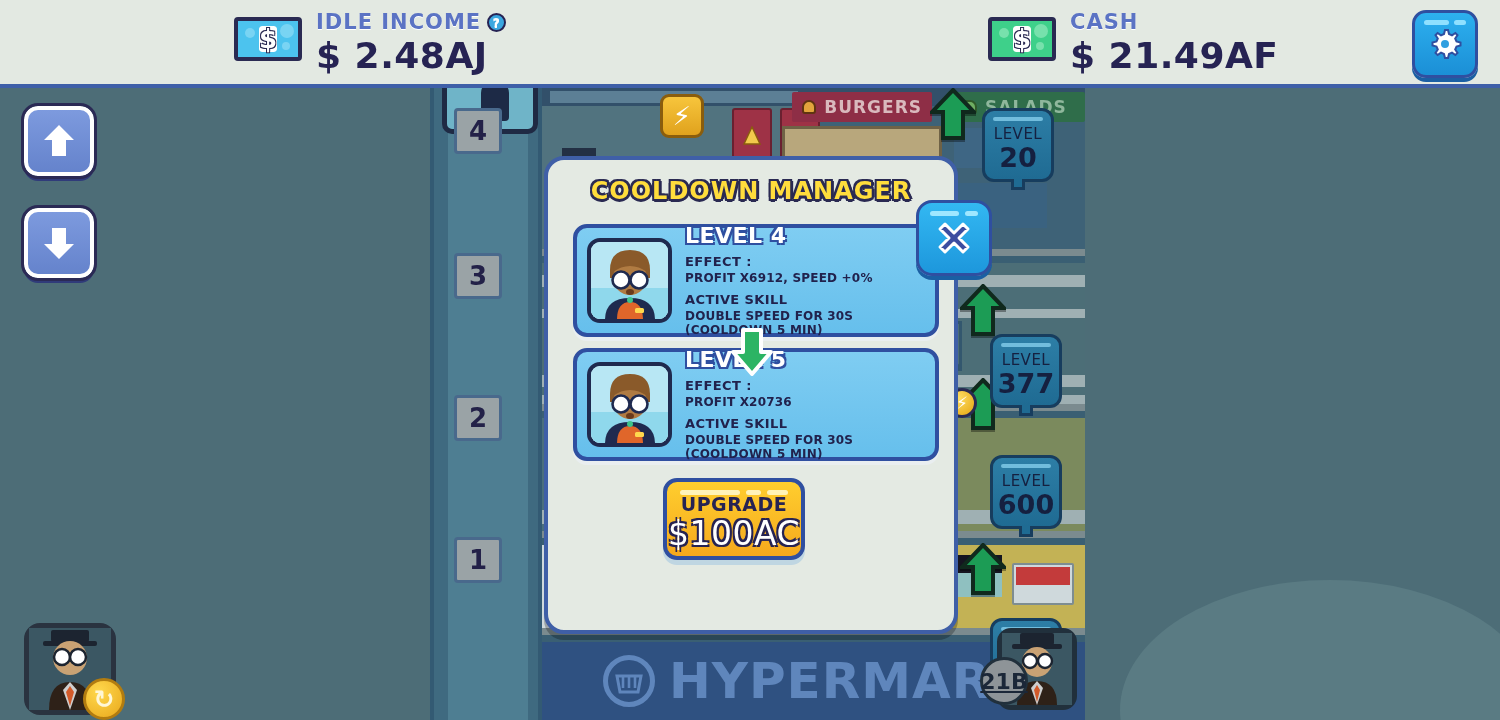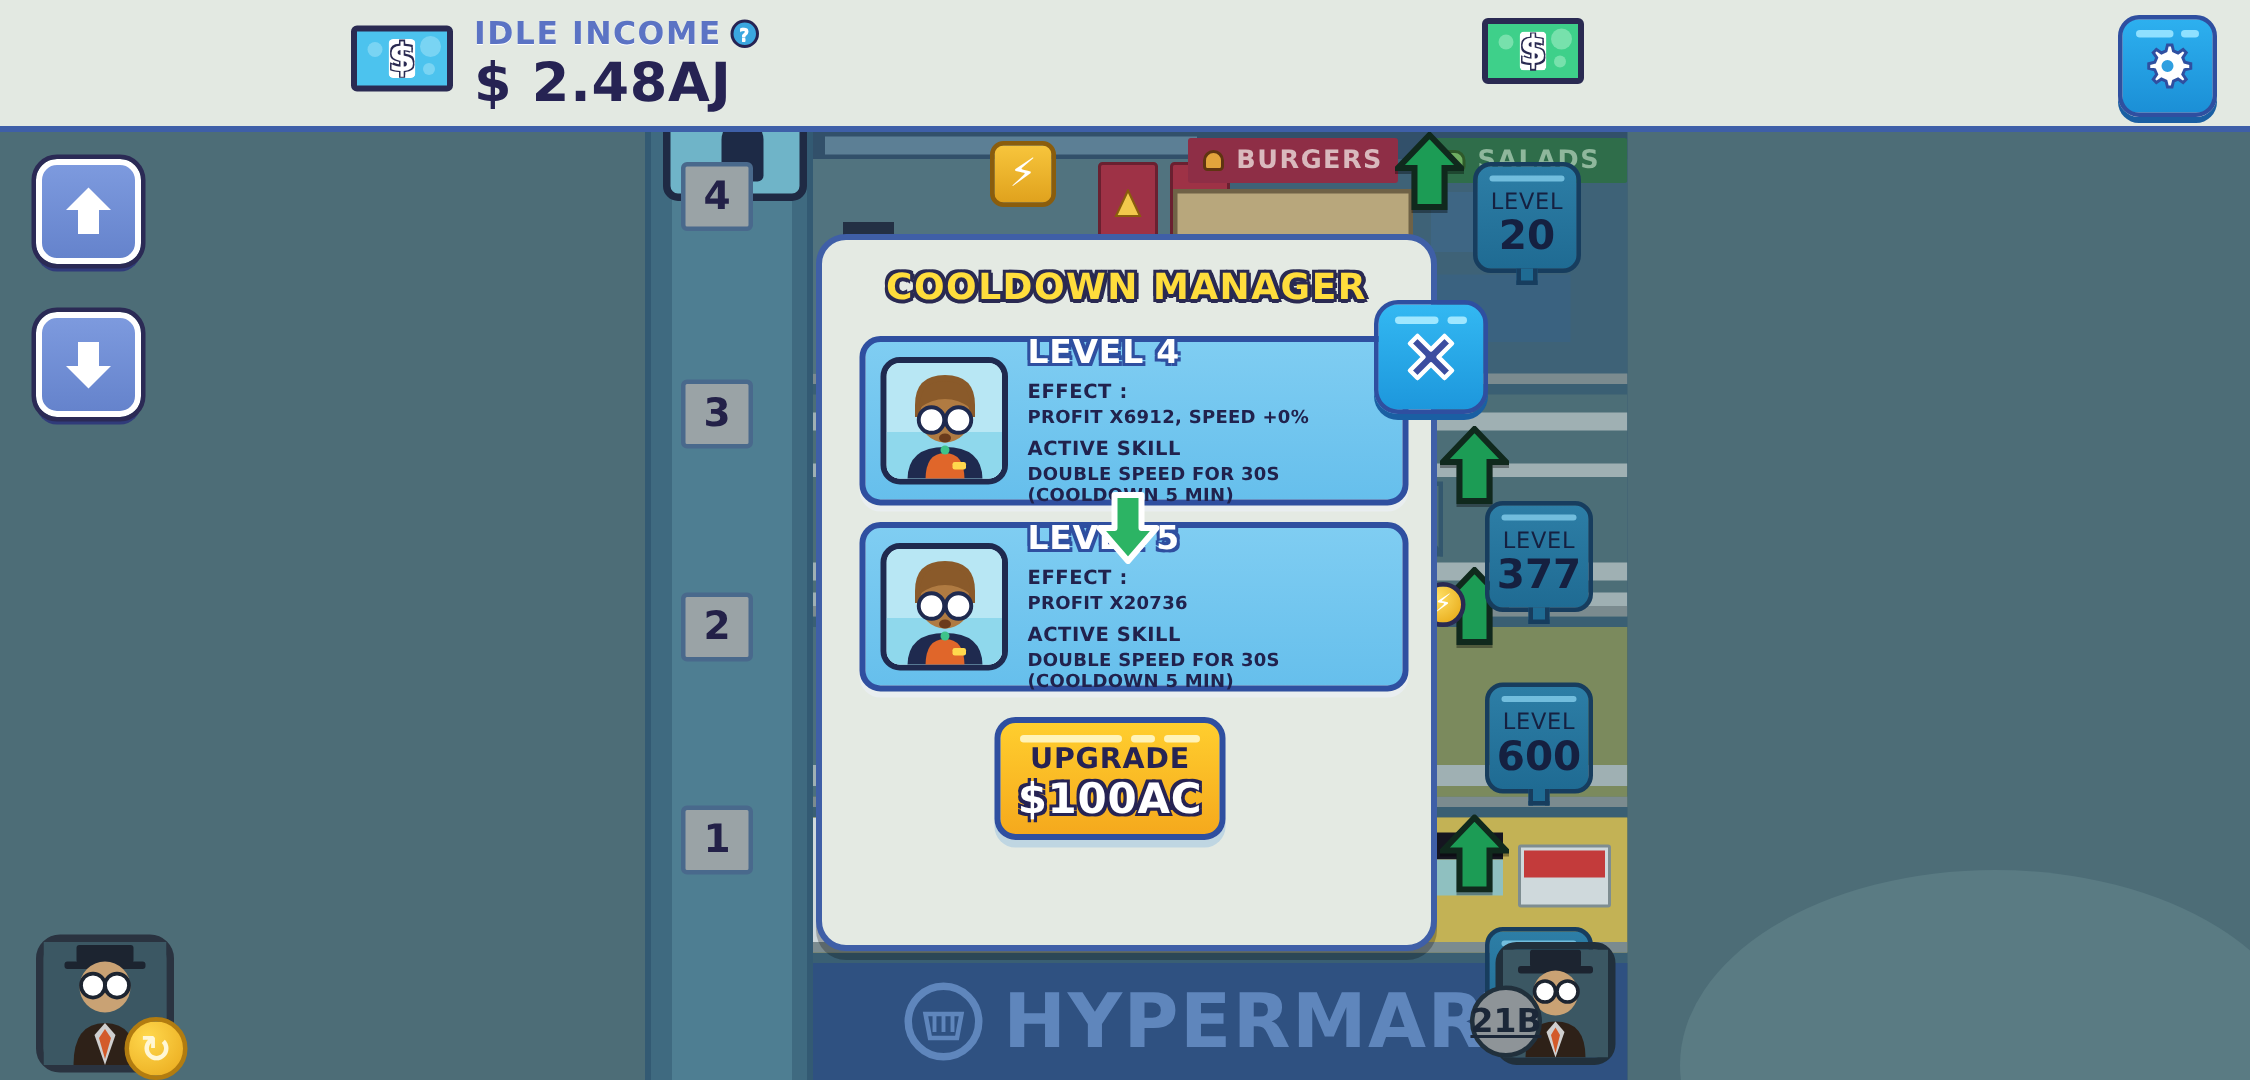--- a/index.html
+++ b/index.html
@@ -324,37 +324,37 @@
     font-family: "DejaVu Sans", sans-serif; line-height: 1;
     text-shadow: 2px 2px 0 #2f4fa0, -2px 2px 0 #2f4fa0, 2px -2px 0 #2f4fa0, -2px -2px 0 #2f4fa0;
   }
   .card-h { font-size: 13px; font-weight: 900; margin-top: 7px; letter-spacing: .4px; font-family: "DejaVu Sans", sans-serif; }
   .card-p { font-size: 12px; font-weight: 700; margin-top: 2px; letter-spacing: .2px; font-family: "DejaVu Sans", sans-serif; }
 
   .mid-arrow { position: absolute; left: 182px; top: 168px; width: 44px; height: 48px; z-index: 55; }
 
   .upgrade-btn {
     position: absolute; left: 115px; top: 318px;
-    width: 154px; height: 82px; border-radius: 14px;
+    width: 142px; height: 82px; border-radius: 14px;
     background: linear-gradient(#ffce2e, #f5a91d);
     border: 4px solid #2f4fa0; box-shadow: 0 5px 0 #bfd6e2;
     display: flex; flex-direction: column; align-items: center; justify-content: center;
     cursor: pointer;
   }
   .upgrade-btn .shine { position: absolute; top: 8px; left: 13px; right: 13px; height: 5px; display: flex; gap: 6px; }
   .upgrade-btn .shine i { background: #fff3b8; height: 5px; border-radius: 3px; display: block; }
   .upgrade-btn .shine i:nth-child(1) { flex: 3.4; }
   .upgrade-btn .shine i:nth-child(2) { flex: .8; }
   .upgrade-btn .shine i:nth-child(3) { flex: 1.2; }
   .up-label {
     font-size: 19px; font-weight: 900; color: #262353; letter-spacing: .5px;
     font-family: "DejaVu Sans", sans-serif; line-height: 1; margin-top: 6px;
   }
   .up-price {
-    font-size: 28px; font-weight: 700; color: #ffffff; letter-spacing: .5px;
+    font-size: 33px; font-weight: 400; color: #ffffff; letter-spacing: .5px;
     font-family: "DejaVu Sans", sans-serif; line-height: 1; margin-top: 3px;
     text-shadow: 2px 2px 0 #262353, -2px 2px 0 #262353, 2px -2px 0 #262353, -2px -2px 0 #262353;
   }
 </style>
 </head>
 <body>
 
 <div id="app">
 
   <div class="topbar">
@@ -378,20 +378,24 @@
     </div>
 
     <div class="stat" style="left:988px; top:12px;">
       <div class="stat-money-icon">
         <div class="bill green">
           <span class="dot" style="width:10px;height:10px;left:7px;top:7px;"></span>
           <span class="dot" style="width:8px;height:8px;right:8px;bottom:7px;"></span>
           <span class="dot" style="width:14px;height:14px;right:4px;top:3px;"></span>
           <span class="dollar">$</span>
         </div>
+      </div>
+      <div class="stat-texts">
+        <div class="stat-label">CASH</div>
+        <div class="stat-value">$ 21.49AF</div>
       </div>
     </div>
 
     <div class="settings-btn">
       <div class="shine">
           <i></i>
           <i></i>
         </div>
       <svg width="36" height="36" viewBox="0 0 36 36">
         <g fill="#ffffff" stroke="#2f4fa0" stroke-width="2">

